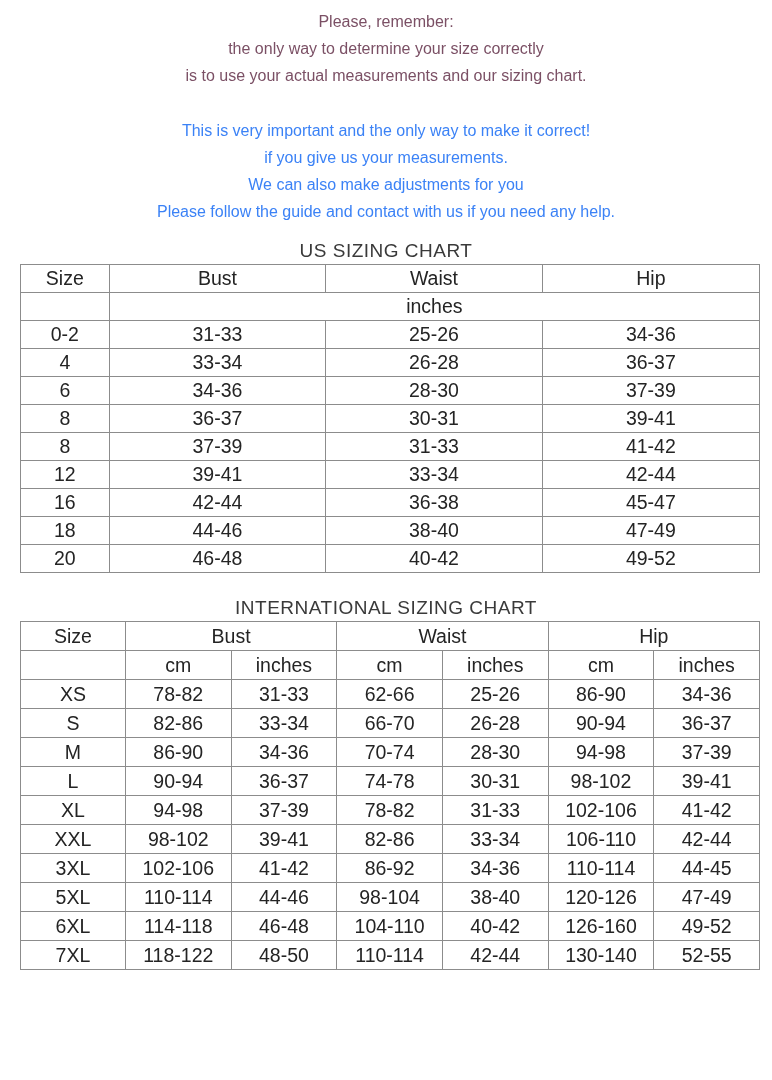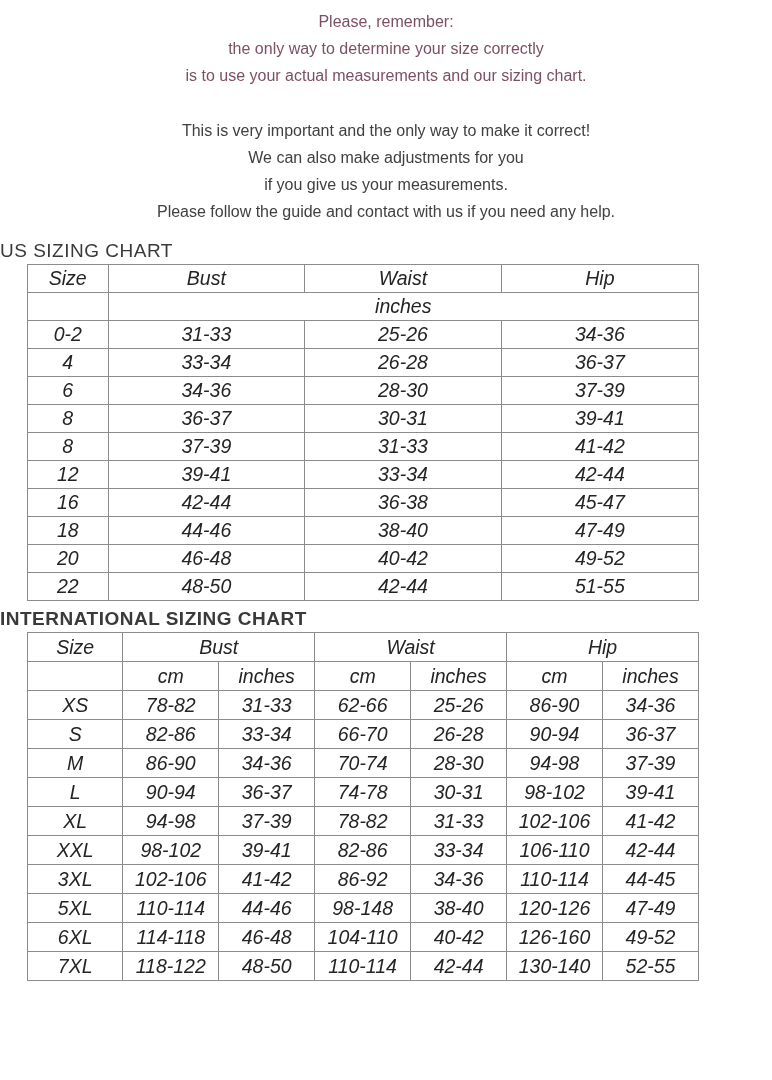--- a/index.html
+++ b/index.html
@@ -12,36 +12,36 @@
   }
   .intro {
     text-align:center;
     font-size:16px;
     line-height:27px;
     font-weight:400;
   }
   .intro-1 { margin-top:8px; }
   .intro-2 { margin-top:28px; }
   .chart-title {
+    text-align:center;
     font-size:19px;
     line-height:22px;
     color:#3a3a3a;
     letter-spacing:0.5px;
     margin-top:15px;
     font-weight:400;
   }
-  .chart-title.intl { margin-top:7px;font-weight:bold; }
+  .chart-title.intl { margin-top:24px; }
   table.size-table {
-    width:672px;
-    margin:2px 0 0 27px;
+    width:740px;
+    margin:2px 0 0 20px;
     border-collapse:collapse;
     table-layout:fixed;
     font-size:19.5px;
     color:#242424;
-    font-style:italic;
   }
   table.size-table th, table.size-table td {
     border:1px solid #8c8c8c;
     text-align:center;
     vertical-align:middle;
     font-weight:400;
     padding:0;
   }
   table.us th, table.us td { height:27px; }
   table.intl-t th, table.intl-t td { height:28px; }
@@ -49,24 +49,24 @@
 </style>
 </head>
 <body>
 
 <div class="intro intro-1" style="color: rgb(123, 80, 101);">
   <div>Please, remember:</div>
   <div>the only way to determine your size correctly</div>
   <div>is to use your actual measurements and our sizing chart.</div>
 </div>
 
-<div class="intro intro-2" style="color: #404040;">
+<div class="intro intro-2" style="color: #3b82f6;">
   <div>This is very important and the only way to make it correct!</div>
+  <div>if you give us your measurements.</div>
   <div>We can also make adjustments for you</div>
-  <div>if you give us your measurements.</div>
   <div>Please follow the guide and contact with us if you need any help.</div>
 </div>
 
 <div class="chart-title">US SIZING CHART</div>
 
 <table class="size-table us">
   <colgroup>
     <col style="width:12%">
     <col style="width:29.3%">
     <col style="width:29.3%">
@@ -132,26 +132,20 @@
         <td>44-46</td>
         <td>38-40</td>
         <td>47-49</td>
       </tr>
       <tr>
         <td>20</td>
         <td>46-48</td>
         <td>40-42</td>
         <td>49-52</td>
       </tr>
-      <tr>
-        <td>22</td>
-        <td>48-50</td>
-        <td>42-44</td>
-        <td>51-55</td>
-      </tr>
     </tbody>
 </table>
 
 <div class="chart-title intl">INTERNATIONAL SIZING CHART</div>
 
 <table class="size-table intl-t">
   <colgroup>
     <col style="width:14.2%">
     <col style="width:14.3%">
     <col style="width:14.3%">
@@ -238,21 +232,21 @@
         <td>41-42</td>
         <td>86-92</td>
         <td>34-36</td>
         <td>110-114</td>
         <td>44-45</td>
       </tr>
       <tr>
         <td>5XL</td>
         <td>110-114</td>
         <td>44-46</td>
-        <td>98-148</td>
+        <td>98-104</td>
         <td>38-40</td>
         <td>120-126</td>
         <td>47-49</td>
       </tr>
       <tr>
         <td>6XL</td>
         <td>114-118</td>
         <td>46-48</td>
         <td>104-110</td>
         <td>40-42</td>

